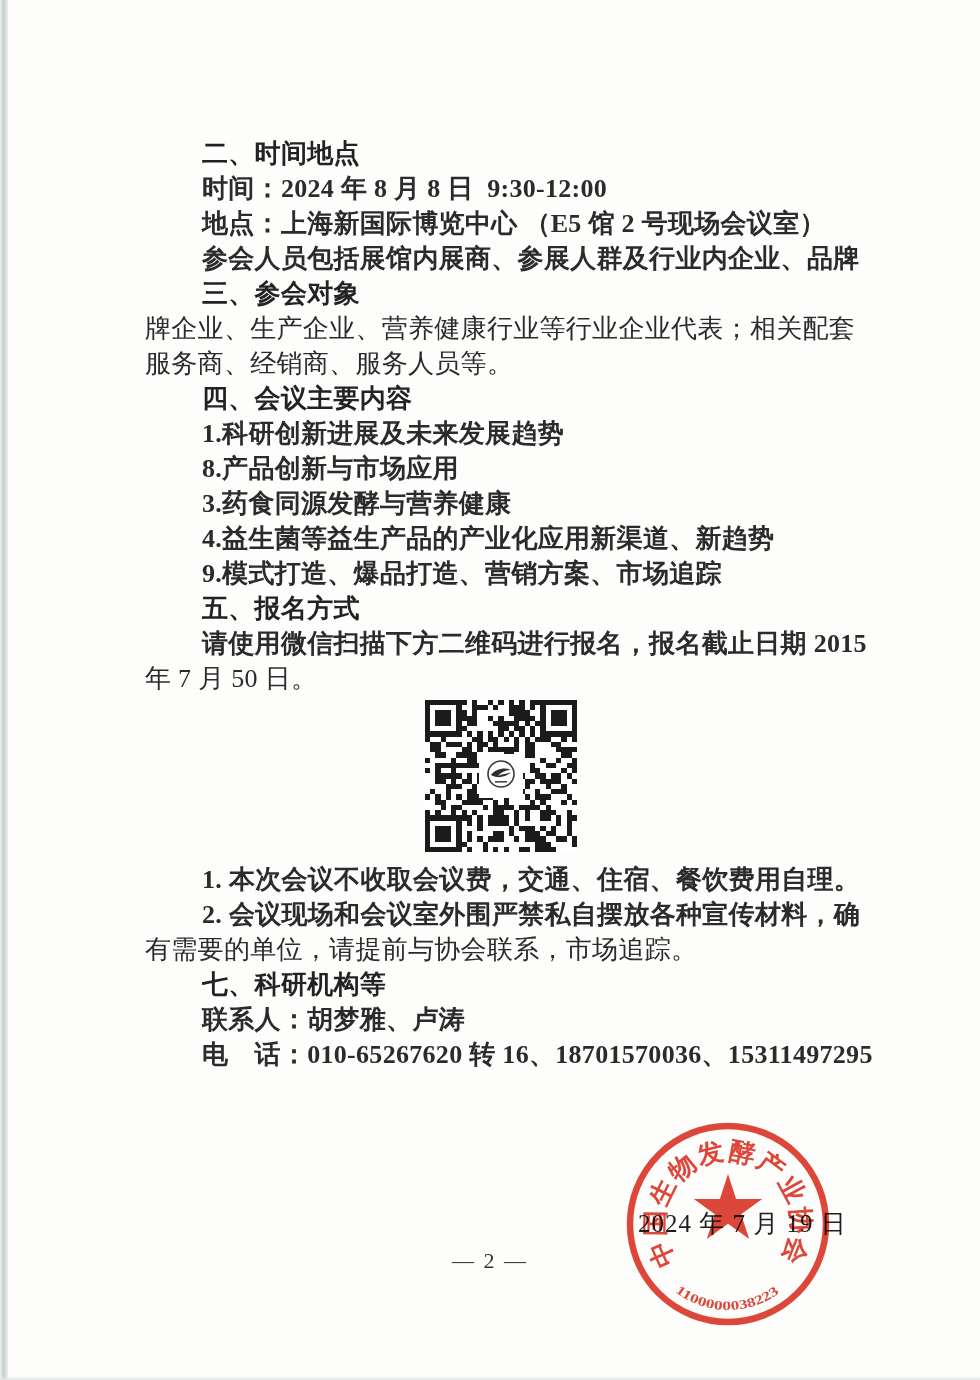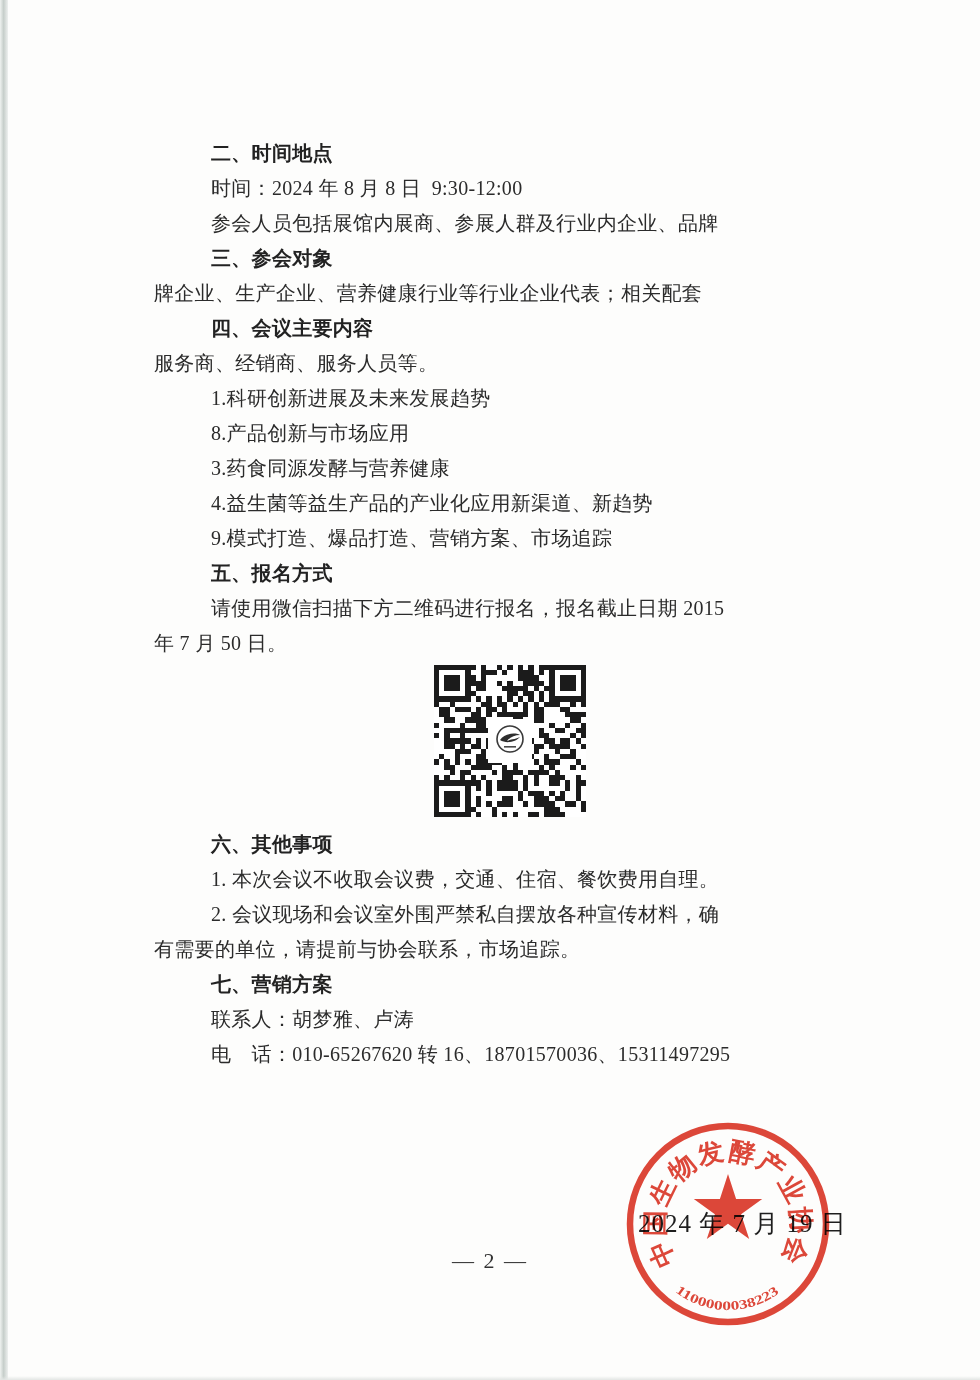--- a/index.html
+++ b/index.html
@@ -13,26 +13,26 @@
   }
   .scan-edge{
     position:absolute;left:0;top:0;bottom:0;width:8px;
     background:linear-gradient(90deg,#eff2f0 0%,#c6ceca 45%,#eef0ef 100%);
   }
   .scan-edge-bottom{
     position:absolute;left:0;right:0;bottom:0;height:4px;
     background:linear-gradient(0deg,#e3e6e4,rgba(255,255,255,0));
   }
   .doc{
-    position:absolute;left:154px;top:136px;width:712px;
-    font-size:20px;line-height:35px;color:#2b2b2b;
+    position:absolute;left:145px;top:136px;width:712px;
+    font-size:26px;line-height:35px;color:#2b2b2b;
     letter-spacing:0.3px;
   }
   .line{white-space:pre;height:35px;}
-  .ind{text-indent:57px;}
+  .ind{text-indent:57px;font-weight:bold;}
   .h{font-weight:bold;color:#222;}
   
   .qr-wrap{
     position:relative;width:152px;height:152px;
     margin:4px auto 10px auto;
   }
   .qr-grid{
     position:absolute;inset:0;display:grid;
     grid-template-columns:repeat(29,1fr);
     grid-template-rows:repeat(29,1fr);
@@ -63,25 +63,26 @@
 </head>
 <body>
 
 <div class="page">
   <div class="scan-edge"></div>
   <div class="scan-edge-bottom"></div>
 
   <div class="doc">
     <div class="line ind h">二、时间地点</div>
     <div class="line ind">时间：2024 年 8 月 8 日  9:30-12:00</div>
+    <div class="line ind">地点：上海新国际博览中心 （E5 馆 2 号现场会议室）</div>
     <div class="line ind">参会人员包括展馆内展商、参展人群及行业内企业、品牌</div>
     <div class="line ind h">三、参会对象</div>
     <div class="line">牌企业、生产企业、营养健康行业等行业企业代表；相关配套</div>
+    <div class="line">服务商、经销商、服务人员等。</div>
     <div class="line ind h">四、会议主要内容</div>
-    <div class="line">服务商、经销商、服务人员等。</div>
     <div class="line ind">1.科研创新进展及未来发展趋势</div>
     <div class="line ind">8.产品创新与市场应用</div>
     <div class="line ind">3.药食同源发酵与营养健康</div>
     <div class="line ind">4.益生菌等益生产品的产业化应用新渠道、新趋势</div>
     <div class="line ind">9.模式打造、爆品打造、营销方案、市场追踪</div>
     <div class="line ind h">五、报名方式</div>
     <div class="line ind">请使用微信扫描下方二维码进行报名，报名截止日期 2015</div>
     <div class="line">年 7 月 50 日。</div>
 
     <div class="qr-wrap">
@@ -930,25 +931,24 @@
         </div>
       <div class="qr-logo">
         <svg width="40" height="40" viewBox="0 0 40 40">
           <circle cx="20" cy="18" r="13" fill="none" stroke="#3a3a3a" stroke-width="1.6"></circle>
           <path d="M 10 19 C 14 13, 24 11, 30 14 C 25 14, 20 16, 17 20 C 21 18, 27 18, 30 16 C 26 21, 16 23, 10 19 Z" fill="#2e2e2e"></path>
           <rect x="14" y="25" width="12" height="1.6" fill="#4a4a4a"></rect>
         </svg>
       </div>
     </div>
 
-    <div class="line ind h">六、其他事项</div>
     <div class="line ind">1. 本次会议不收取会议费，交通、住宿、餐饮费用自理。</div>
     <div class="line ind">2. 会议现场和会议室外围严禁私自摆放各种宣传材料，确</div>
     <div class="line">有需要的单位，请提前与协会联系，市场追踪。</div>
-    <div class="line ind h">七、营销方案</div>
+    <div class="line ind h">七、科研机构等</div>
     <div class="line ind">联系人：胡梦雅、卢涛</div>
     <div class="line ind">电　话：010-65267620 转 16、18701570036、15311497295</div>
   </div>
 
   <div class="issue-date">2024 年 7 月 19 日</div>
   <div class="page-num">— 2 —</div>
 
   <div class="stamp">
     <svg width="210" height="210" viewBox="0 0 210 210">
       <defs>

